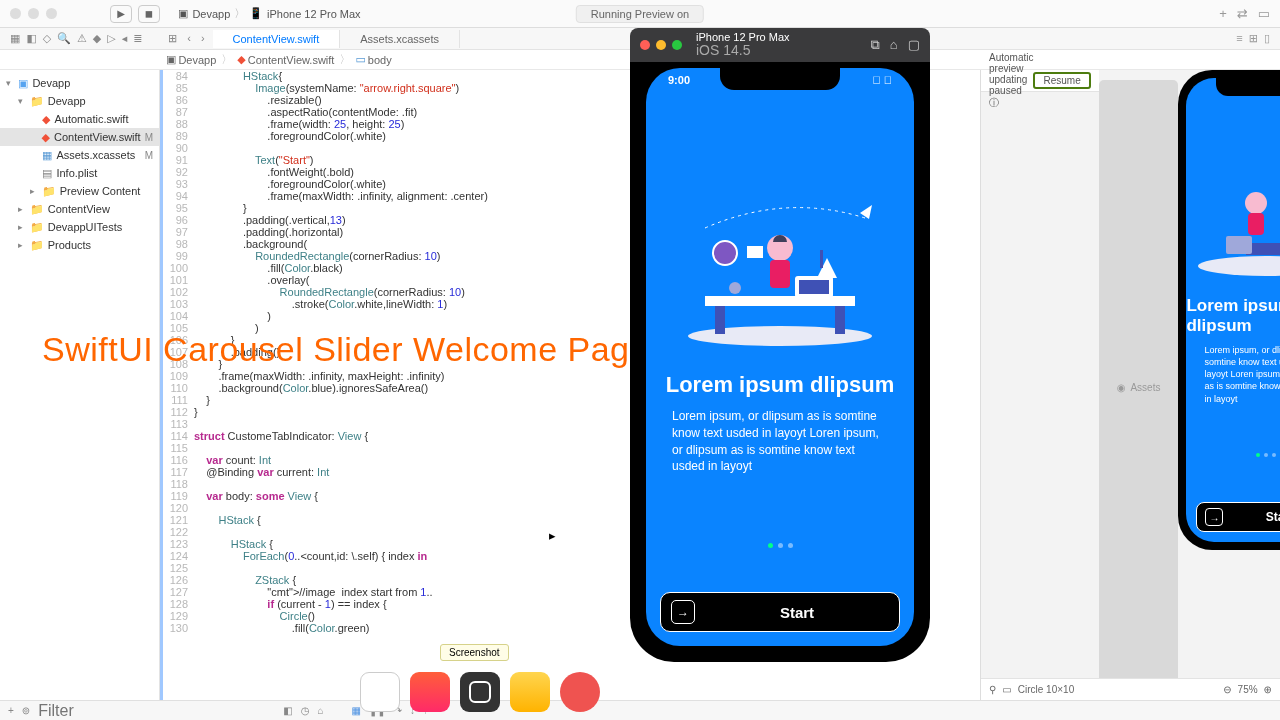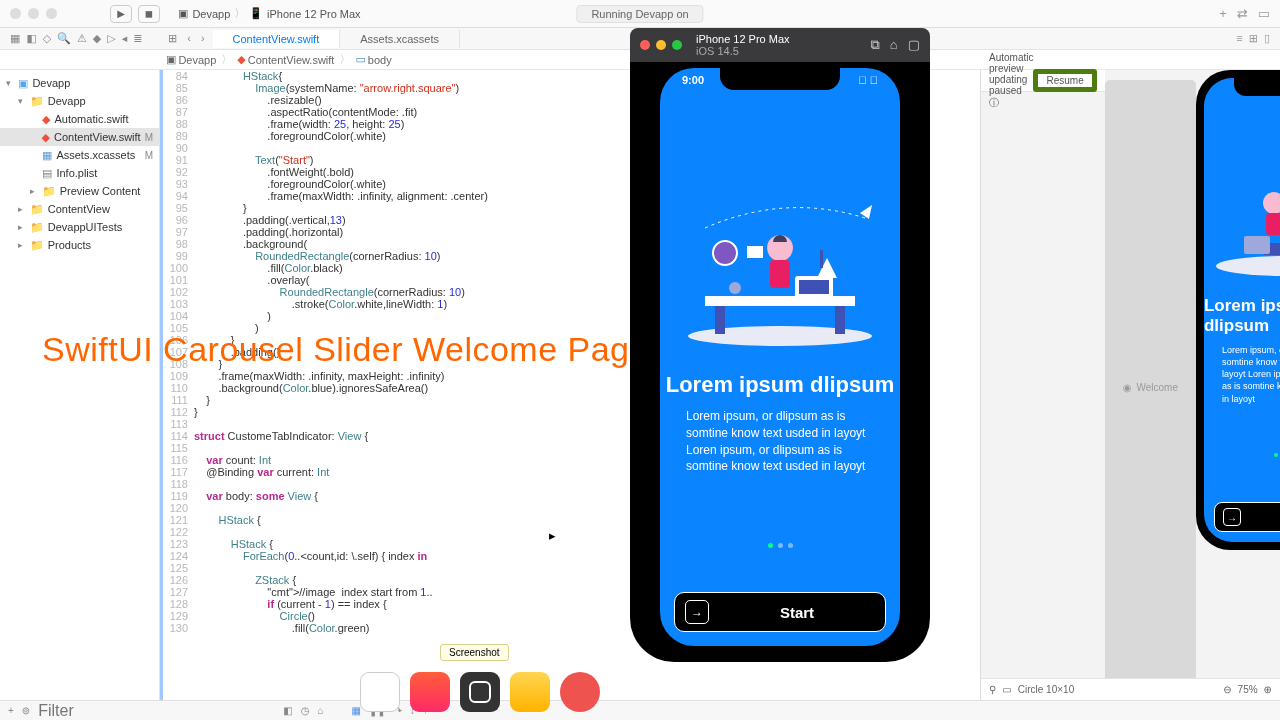--- a/index.html
+++ b/index.html
@@ -48,21 +48,21 @@
   .kw { color: #b72a8f; font-weight: 600; }
   .type { color: #3e8087; }
   .str { color: #d12f1b; }
   .num { color: #272ad8; }
 
   .overlay-title { position: absolute; left: 42px; top: 330px; font-size: 34px; color: #ff6600; letter-spacing: 0.5px; pointer-events: none; }
 
   
   .preview-panel { width: 300px; background: #f3f3f3; border-left: 1px solid #ddd; display: flex; flex-direction: row; position: relative; }
   .preview-banner { height: 22px; background: #fff; display: flex; align-items: center; justify-content: space-between; padding: 0 8px; font-size: 10px; color: #555; border-bottom: 1px solid #e3e3e3; }
-  .preview-banner .resume { border: 5px solid #4d7c0f; border-radius: 3px; padding: 1px 8px; background: #fff; }
+  .preview-banner .resume { border: 2px solid #4d7c0f; border-radius: 3px; padding: 1px 8px; background: #fff; }
   .preview-chip { margin: 10px auto 6px; padding: 3px 18px; border-radius: 5px; background: #d9d9d9; color: #9a9a9a; font-size: 10px; display: flex; align-items: center; gap: 5px; }
   .preview-device { width: 232px; height: 480px; margin: 0 auto; background: #000; border-radius: 34px; padding: 8px; position: relative; }
   .preview-screen { width: 100%; height: 100%; background: #0a84ff; border-radius: 28px; display: flex; flex-direction: column; align-items: center; position: relative; overflow: hidden; }
   .preview-notch { position: absolute; top: 0; left: 50%; transform: translateX(-50%); width: 100px; height: 18px; background: #000; border-radius: 0 0 12px 12px; }
   .preview-illus { margin-top: 80px; margin-bottom: 18px; }
   .preview-h { color: #fff; font-weight: 700; font-size: 17px; }
   .preview-p { color: #fff; font-size: 9px; text-align: left; padding: 8px 18px; line-height: 1.35; }
   .preview-dots { margin-top: 40px; display: flex; gap: 4px; }
   .preview-dots span { width: 4px; height: 4px; border-radius: 50%; background: rgba(255,255,255,.45); }
   .preview-dots span.cur { background: #0f8; }
@@ -78,23 +78,23 @@
   .bottombar input { border: none; background: transparent; font-size: 16px; flex: 0 0 110px; outline: none; }
 
   
   .sim-window { position: absolute; left: 630px; top: 28px; width: 300px; }
   .sim-titlebar { height: 34px; background: #3a3a3c; border-radius: 8px 8px 0 0; display: flex; align-items: center; padding: 0 10px; gap: 8px; }
   .sim-traffic { display: flex; gap: 6px; }
   .sim-traffic span:nth-child(1) { width: 10px; height: 10px; border-radius: 50%; background: #ff5f57; }
   .sim-traffic span:nth-child(2) { width: 10px; height: 10px; border-radius: 50%; background: #febc2e; }
   .sim-traffic span:nth-child(3) { width: 10px; height: 10px; border-radius: 50%; background: #28c840; }
   .sim-title { color: #fff; font-size: 11px; line-height: 1.1; margin-left: 6px; }
-  .sim-title small { color: #aaa; font-size: 11px; display: block; }
+  .sim-title small { color: #aaa; font-size: 14px; display: block; }
   .sim-icons { margin-left: auto; display: flex; gap: 10px; color: #ccc; font-size: 13px; }
-  .sim-device { width: 300px; height: 600px; background: #000; border-radius: 0 0 44px 44px; padding: 0 24px 10px; }
+  .sim-device { width: 300px; height: 600px; background: #000; border-radius: 0 0 44px 44px; padding: 0 10px 10px; }
   .sim-device-inner { width: 100%; height: 100%; border-radius: 0 0 36px 36px; background: #000; padding: 6px; }
   .sim-screen { width: 100%; height: 100%; background: #0a84ff; border-radius: 34px; position: relative; overflow: hidden; display: flex; flex-direction: column; align-items: center; }
   .sim-notch { position: absolute; top: 0; left: 50%; transform: translateX(-50%); width: 120px; height: 22px; background: #000; border-radius: 0 0 14px 14px; }
   .sim-status { position: absolute; top: 6px; left: 0; right: 0; display: flex; justify-content: space-between; padding: 0 22px; color: #fff; font-size: 11px; font-weight: 600; }
   .sim-illus { margin-top: 120px; margin-bottom: 24px; }
   .sim-h { color: #fff; font-weight: 800; font-size: 22px; }
   .sim-p { color: #fff; font-size: 12px; padding: 10px 26px; line-height: 1.4; text-align: left; }
   .sim-dots { margin-top: 58px; display: flex; gap: 5px; }
   .sim-dots span { width: 5px; height: 5px; border-radius: 50%; background: rgba(255,255,255,.45); }
   .sim-dots span.cur { background: #0f8; }
@@ -121,21 +121,21 @@
     <div class="btn">▶</div>
     <div class="btn">◼</div>
   </div>
   <div class="scheme">
     <span>▣</span>
     <span>Devapp</span>
     <span class="chev">〉</span>
     <span>📱</span>
     <span>iPhone 12 Pro Max</span>
   </div>
-  <div class="status-pill">Running Devapp on</div>
+  <div class="status-pill">Running Preview on</div>
   <div class="titlebar-right">
     <span>+</span>
     <span>⇄</span>
     <span>▭</span>
   </div>
 </div>
 
 <div class="tabbar">
   <div class="nav-icons">
     <span>▦</span>
@@ -329,21 +329,21 @@
 </pre>
   </div>
 
   <div class="preview-panel">
     <div class="preview-banner">
       <span><span>Automatic preview updating paused</span> <span>ⓘ</span></span>
       <span class="resume">Resume</span>
     </div>
     <div class="preview-chip">
         <span>◉</span>
-        <span>Welcome</span>
+        <span>Assets</span>
       </div>
     <div class="preview-device">
       <div class="preview-screen">
         <div class="preview-notch"></div>
         <svg class="preview-illus" width="160" height="120" viewBox="0 0 160 120">
           <ellipse cx="80" cy="108" rx="68" ry="10" fill="#e8eaf6"></ellipse>
           <rect x="95" y="55" width="44" height="30" rx="3" fill="#fff"></rect>
           <rect x="99" y="59" width="36" height="18" fill="#3f51b5"></rect>
           <rect x="60" y="85" width="60" height="12" fill="#3f51b5"></rect>
           <circle cx="70" cy="45" r="11" fill="#f8bbd0"></circle>

